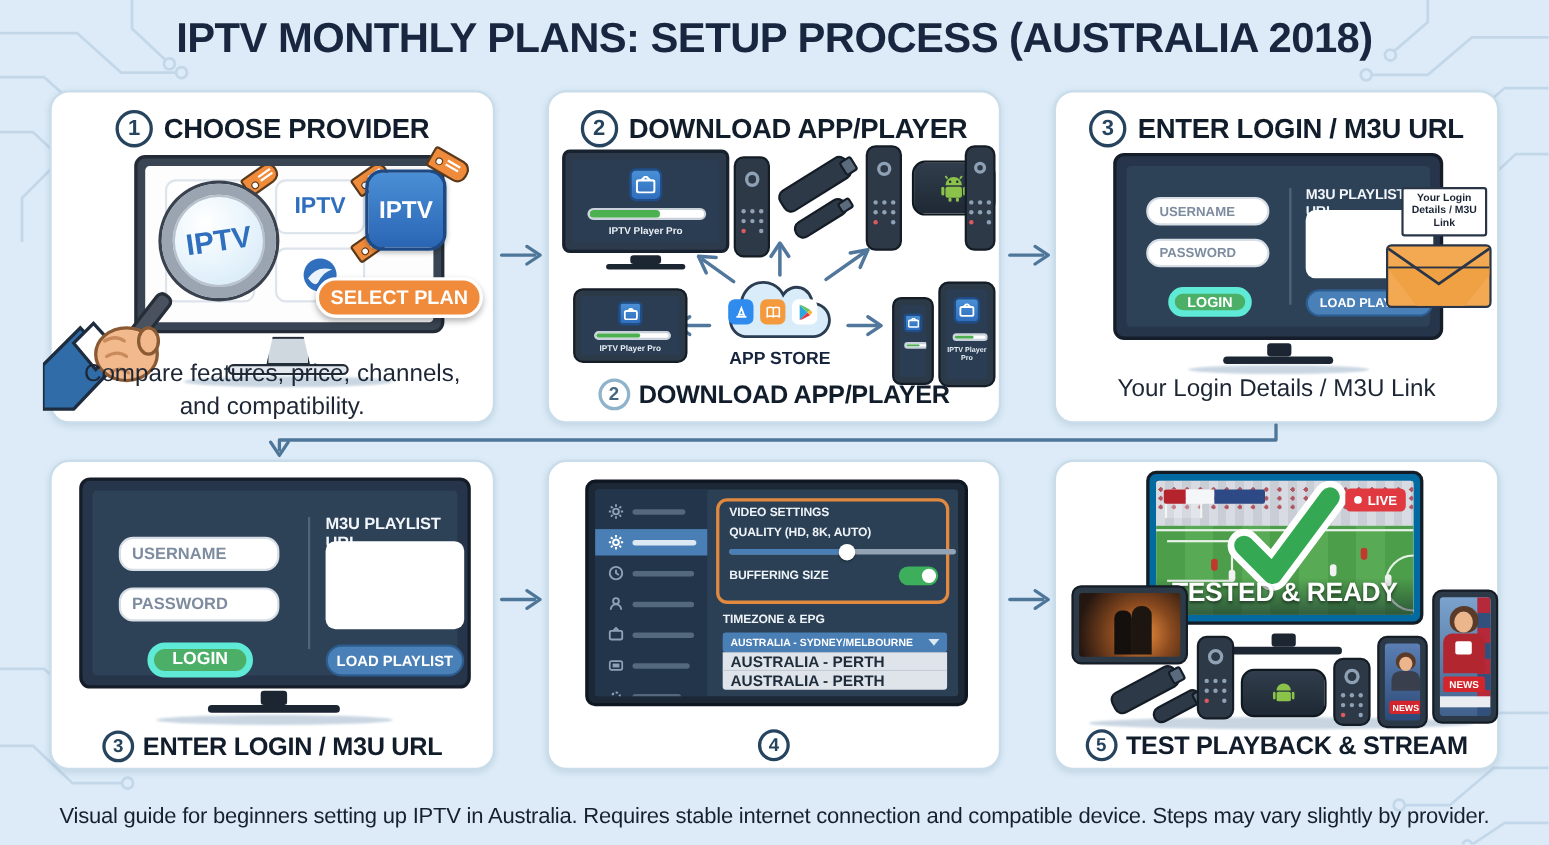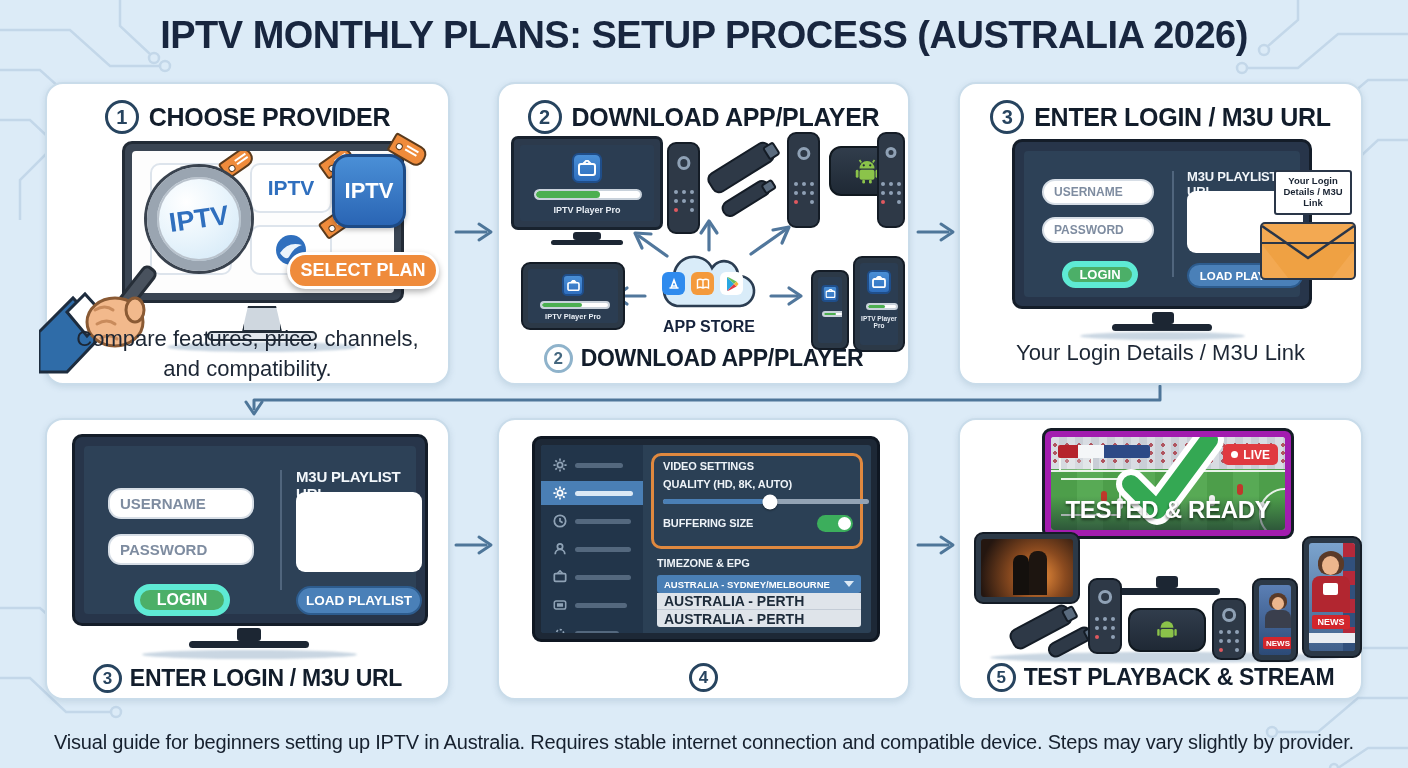--- a/index.html
+++ b/index.html
@@ -98,21 +98,21 @@
   .slider .sf{position:absolute;left:0;top:0;height:100%;width:52%;background:#4a7fb5;border-radius:3px}
   .slider .knob{position:absolute;left:52%;top:50%;transform:translate(-50%,-50%);width:15px;height:15px;border-radius:50%;background:#fff;box-shadow:0 1px 2px rgba(0,0,0,.4)}
   .dd-sel{position:absolute;left:8px;right:10px;top:128px;height:18px;background:#4a7fb5;border-radius:3px;display:flex;align-items:center;justify-content:space-between;padding:0 7px}
   .dd-sel .txt{color:#fff;font-weight:800;font-size:9.5px}
   .chev{width:0;height:0;border-left:5px solid transparent;border-right:5px solid transparent;border-top:6px solid #dce9f5}
   .dd-list{position:absolute;left:8px;right:10px;top:146px;height:34px;background:#dfe4ea;border-radius:0 0 3px 3px}
   .dd-opt{height:17px;display:flex;align-items:center;padding:0 7px;color:#1d2b3a;font-weight:800;font-size:14px;border-bottom:1px solid #c4ccd6}
   .p5cap{top:243px}
 
   
-  .tv6{position:absolute;left:82px;top:8px;width:252px;height:111px;background:#a21caf;border:3px solid #141c26;border-radius:9px;padding:6px;z-index:2}
+  .tv6{position:absolute;left:82px;top:8px;width:252px;height:140px;background:#0369a1;border:3px solid #141c26;border-radius:9px;padding:6px;z-index:2}
   .tv6 .scr{width:100%;height:100%;border-radius:3px;position:relative;overflow:hidden;background:#d8dce2}
   .stands{position:absolute;left:0;top:0;right:0;height:34%;background:repeating-linear-gradient(90deg,#d8dce2 0 8px,#c9ced6 8px 16px);}
   .stands::after{content:"";position:absolute;left:0;right:0;top:4px;height:22px;
     background:radial-gradient(circle 2px at 4px 4px,#b05560 95%,transparent) 0 0/12px 8px}
   .field{position:absolute;left:0;right:0;top:34%;bottom:0;background:repeating-linear-gradient(90deg,#4d9e4a 0 26px,#58aa55 26px 52px)}
   .fline{position:absolute;background:#e8f2e8}
   .goal{position:absolute;left:8px;top:8px;width:34px;height:26px;border:2px solid #f2f6f2;border-bottom:none;background:rgba(255,255,255,.25)}
   .playr{position:absolute;width:6px;height:11px;border-radius:3px}
   .check6{position:absolute;left:50%;top:42%;transform:translate(-50%,-50%);z-index:3}
   .tested{position:absolute;left:0;right:0;bottom:6px;text-align:center;color:#fff;font-weight:800;font-size:24px;letter-spacing:-.3px;text-shadow:0 2px 3px rgba(0,0,0,.55);z-index:4}
@@ -175,21 +175,21 @@
       <path d="M941 224 L953 232 L941 240"></path>
     <path d="M1160 386 V400 H254 V409"></path>
       <path d="M246 402 L254 414 L262 402"></path>
     <path d="M456 545 H486"></path>
       <path d="M479 537 L491 545 L479 553"></path>
     <path d="M918 545 H948"></path>
       <path d="M941 537 L953 545 L941 553"></path>
   </g>
 </svg>
 
-<h1 class="page-title">IPTV MONTHLY PLANS: SETUP PROCESS (AUSTRALIA 2026)</h1>
+<h1 class="page-title">IPTV MONTHLY PLANS: SETUP PROCESS (AUSTRALIA 2018)</h1>
 
 <section class="panel p1">
   <div class="phead">
     <span class="stepnum">1</span>
     <span class="t">CHOOSE PROVIDER</span>
   </div>
 
   <div class="mon">
     <div class="scr">
       <div class="tile" style="left:18px;top:12px"></div>

